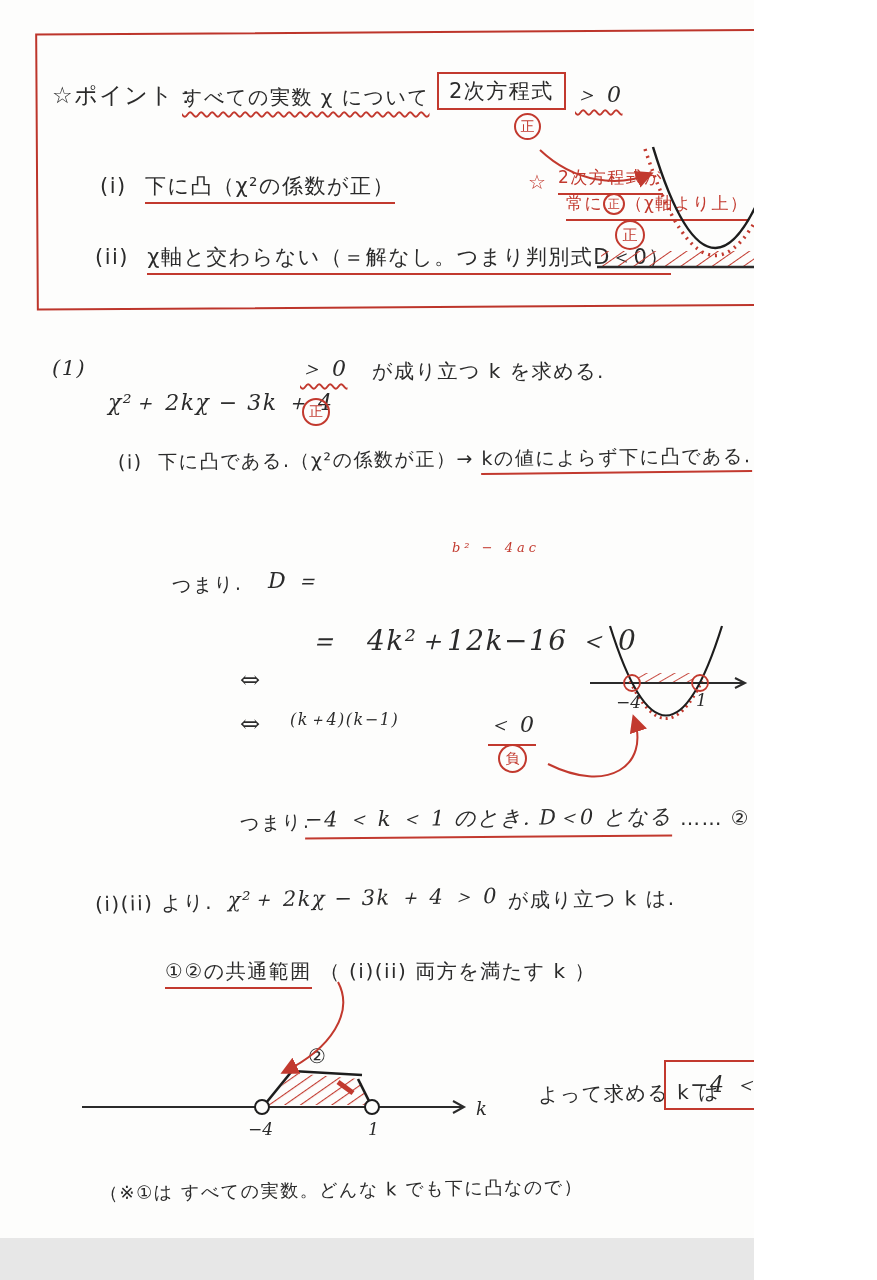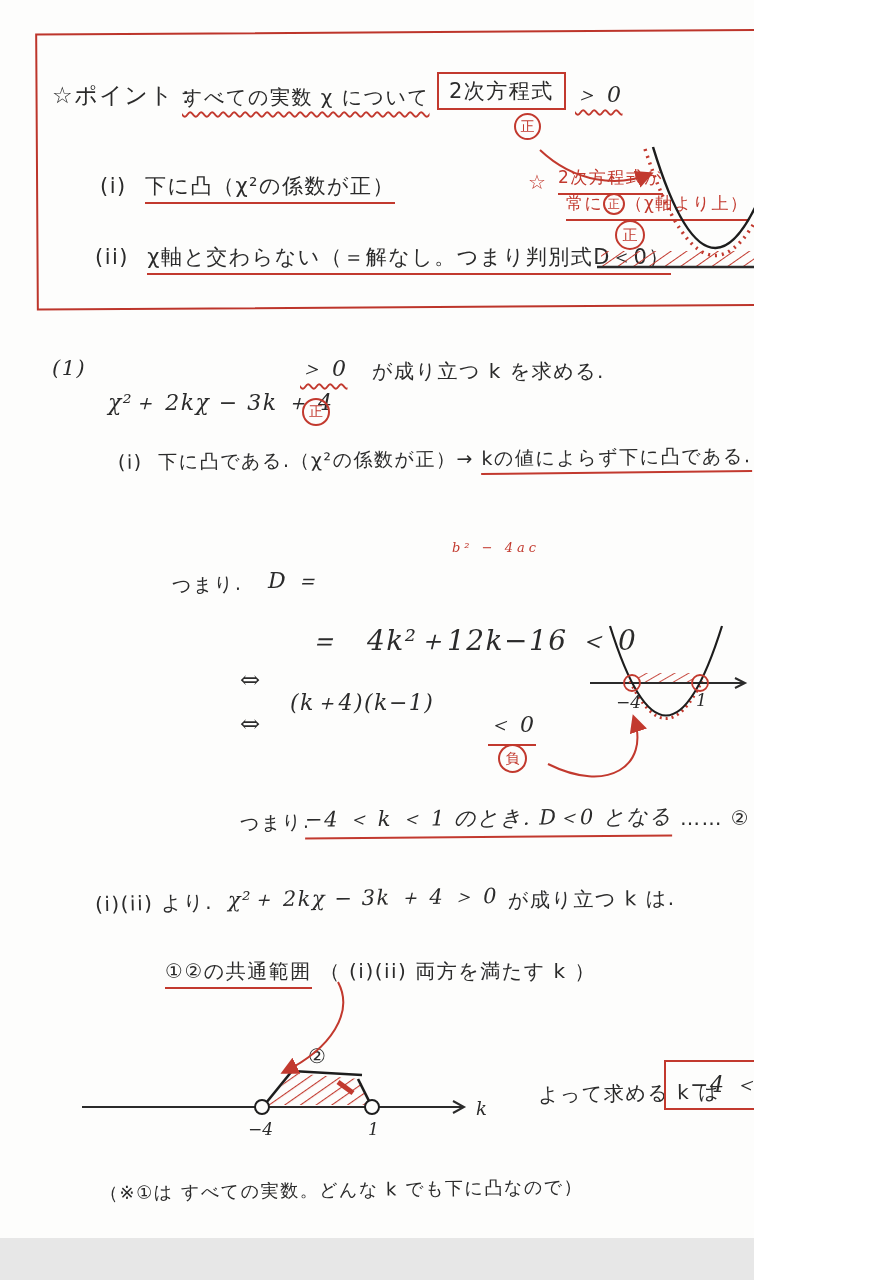--- a/index.html
+++ b/index.html
@@ -84,21 +84,21 @@
   <div class="abs txt math" style="left:268px; top:566px; font-size:22px;">D ＝</div>
 
   <div class="abs txt math" style="left:280px; top:622px; font-size:28px;margin-left:29px;">
     <span>＝</span>
     <span style="margin-left:18px;">4k²＋12k−16 ＜ 0</span>
   </div>
 
   <div class="abs txt math" style="left:240px; top:666px; font-size:24px;">⇔</div>
 
   <div class="abs txt math" style="left:240px; top:710px; font-size:24px;">⇔</div>
-  <div class="abs txt math" style="left:290px; top:688px; font-size:22px;">(k＋4)(k−1)</div>
+  <div class="abs txt math" style="left:290px; top:710px; font-size:16px;">(k＋4)(k−1)</div>
   <div class="abs txt math u-red" style="left:488px; top:710px; font-size:22px;">＜ 0</div>
   <div class="circ" style="left:498px; top:744px; width:29px; height:29px; font-size:14px;">負</div>
 
   <svg class="abs" style="left:580px; top:598px;" width="215" height="145" viewBox="0 0 215 145">
     <defs>
       <pattern id="hatchMid" width="7" height="12" patternTransform="rotate(60)" patternUnits="userSpaceOnUse">
         <line x1="0" y1="0" x2="0" y2="12" stroke="#c2392e" stroke-width="1.8"></line>
       </pattern>
     </defs>
     <rect x="58" y="75" width="56" height="9" fill="url(#hatchMid)"></rect>

